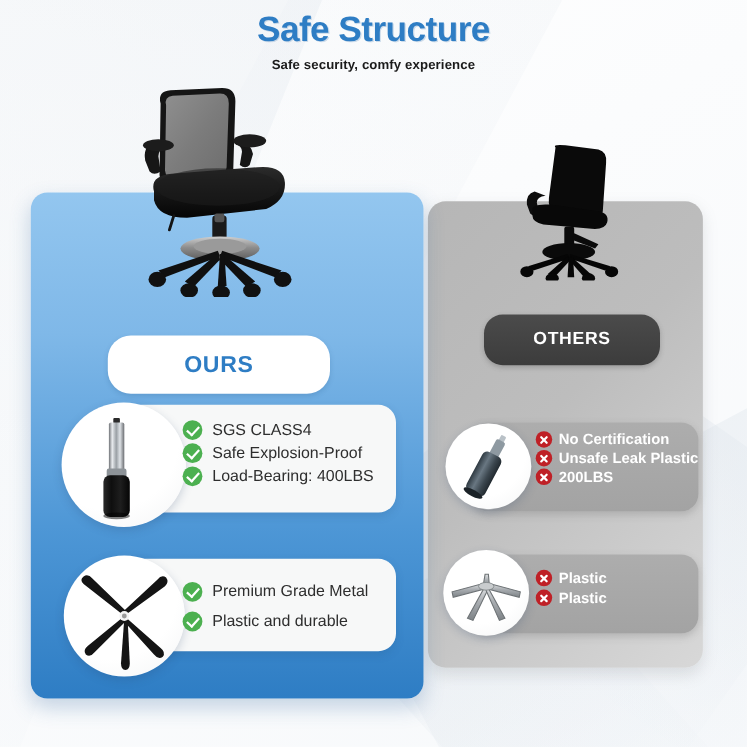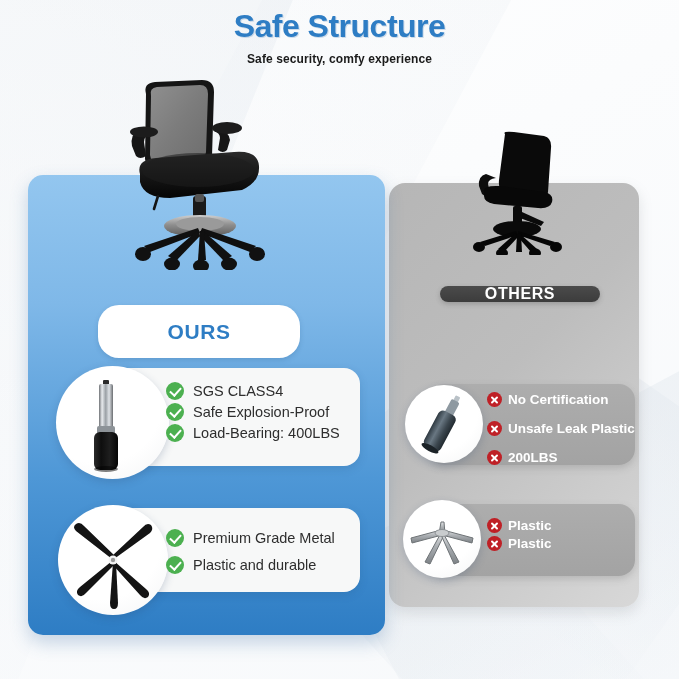--- a/index.html
+++ b/index.html
@@ -114,21 +114,21 @@
     width: 202px; height: 53px;
     background: #ffffff;
     color: #2e7dc4;
     font-size: 21px;
     border-radius: 21px;
     box-shadow: 0 2px 5px rgba(40,90,140,.22);
     z-index: 20;
   }
   .badge-others {
     left: 440px; top: 286px;
-    width: 160px; height: 16px;
+    width: 160px; height: 46px;
     background: linear-gradient(180deg, #4b4b4b, #3c3c3c);
     color: #ffffff;
     font-size: 16px;
     border-radius: 17px;
     box-shadow: 0 2px 5px rgba(70,70,70,.30);
     z-index: 20;
   }
 
   
   .card {
@@ -150,21 +150,21 @@
   .card-x2 { left: 428px; top: 504px; width: 207px; height: 72px; }
 
   .feature-list {
     position: absolute;
     z-index: 22;
     display: flex;
     flex-direction: column;
   }
   .list-o1 { left: 166px; top: 382px; gap: 3px; }
   .list-o2 { left: 166px; top: 529px; gap: 9px; }
-  .list-x1 { left: 487px; top: 392px; gap: 14px; }
+  .list-x1 { left: 487px; top: 392px; gap: 2px; }
   .list-x2 { left: 487px; top: 518px; gap: 3px; }
 
   .feature-row {
     display: flex;
     align-items: center;
   }
   .feature-row .icon {
     flex: 0 0 auto;
     display: block;
   }

